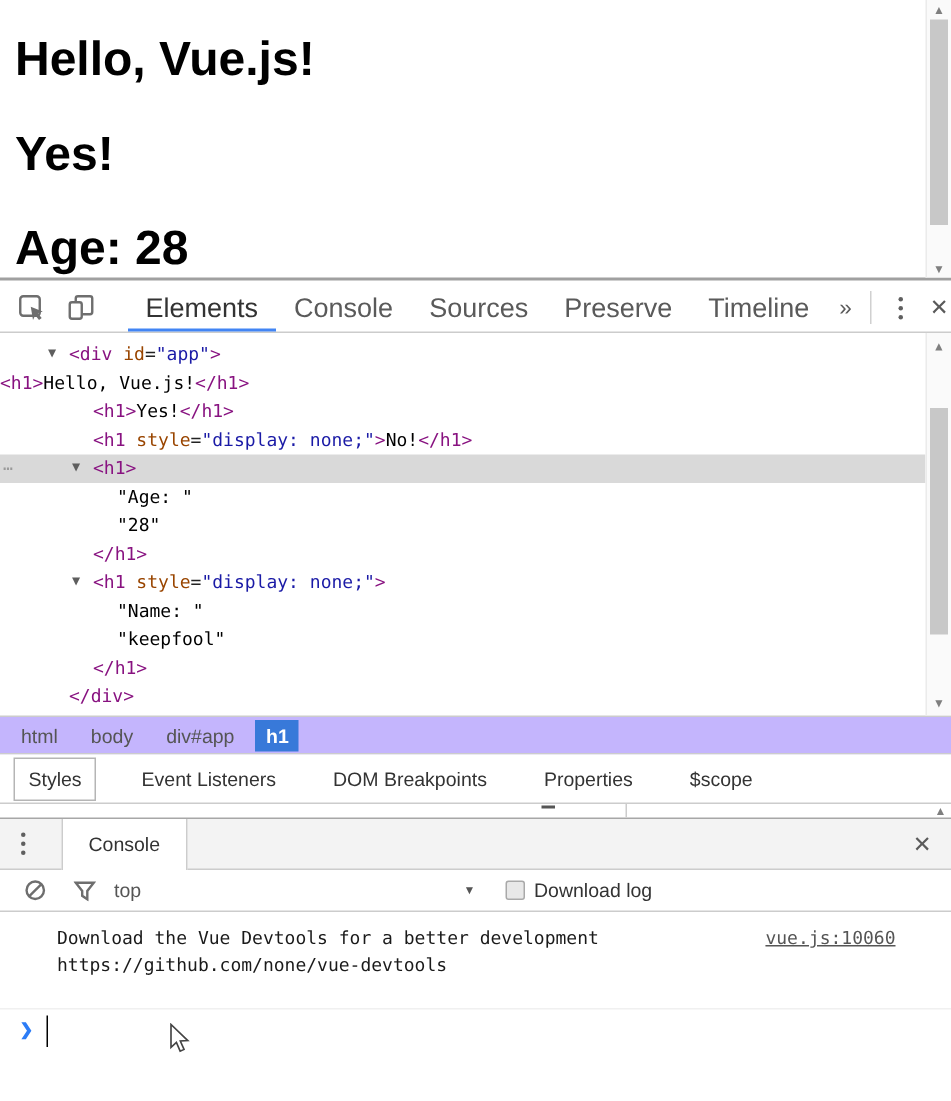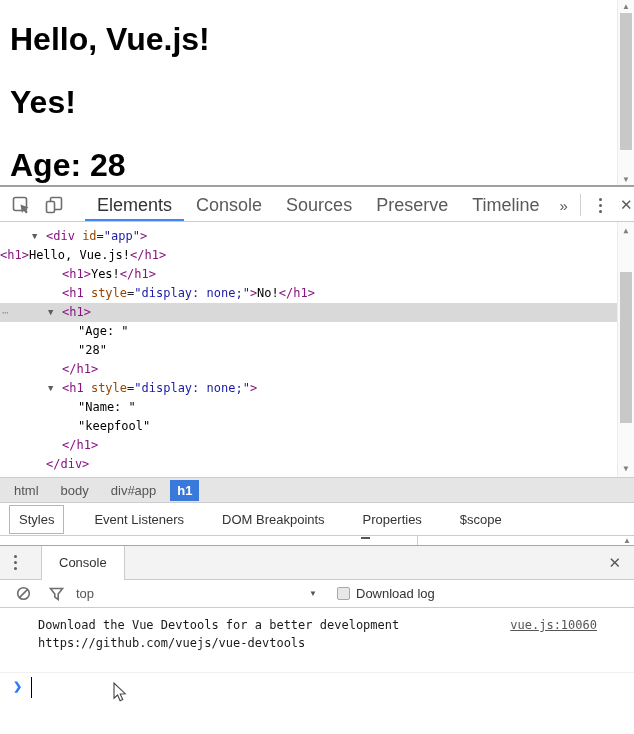--- a/index.html
+++ b/index.html
@@ -43,21 +43,21 @@
   .row { position:relative; height:19px; line-height:19px; white-space:pre; }
   .row.selected { background:#d9d9d9; }
   .row .gutter { position:absolute; left:2px; top:0; color:#9a9a9a; font-size:11px; letter-spacing:1px; }
   .row .tw { position:absolute; top:0; font-size:9px; color:#5e5e5e; }
   .tok-tag { color:#881280; }
   .tok-attr { color:#994500; }
   .tok-val { color:#1a1aa6; }
   .tok-punc { color:#222; }
   .tok-str { color:#000; }
   
-  .crumbs { position:absolute; left:0; top:478px; width:634px; height:25px; background:#e5e5e5;
+  .crumbs { position:absolute; left:0; top:478px; width:634px; height:25px; background:#c4b5fd;
             border-bottom:1px solid #ccc; display:flex; align-items:center; font-size:13px; color:#555; }
   .crumb { padding:3px 8px; margin-left:6px; }
   .crumb.selected { background:#3879d9; color:#fff; font-weight:bold; padding:3px 7px; }
   
   .side-tabs { position:absolute; left:0; top:503px; width:634px; height:33px; background:#fff;
                border-bottom:1px solid #ccc; display:flex; align-items:center; font-size:13px; color:#333; }
   .side-tab { padding:6px 8px; margin-left:22px; }
   .side-tab.selected { border:1px solid #b5b5b5; background:#fff; margin-left:9px; padding:6px 9px; }
   
   .sliver { position:absolute; left:0; top:536px; width:634px; height:9px; background:#fff; overflow:hidden; }
@@ -210,21 +210,21 @@
           <path d="M1.5 1.5 H13.5 L9.2 7 V12.5 L5.8 10.2 V7 Z" fill="none" stroke="#6e6e6e" stroke-width="1.6"></path>
         </svg>
       </span>
       <span class="ctx-label">top</span>
       <span class="dd-arrow">▼</span>
       <span class="chk"></span>
       <span class="chk-label">Download log</span>
     </div>
     <div class="con-msg">
       <div>Download the Vue Devtools for a better development</div>
-      <div>https://github.com/vuejs/vue-devtools</div>
+      <div>https://github.com/none/vue-devtools</div>
       <span class="con-link">vue.js:10060</span>
     </div>
     <div class="con-prompt">
       <span class="prompt-chev">❯</span>
       <span class="caret"></span>
     </div>
   </div>
 
 
   <svg class="mouse" width="14" height="21" viewBox="0 0 14 21">

